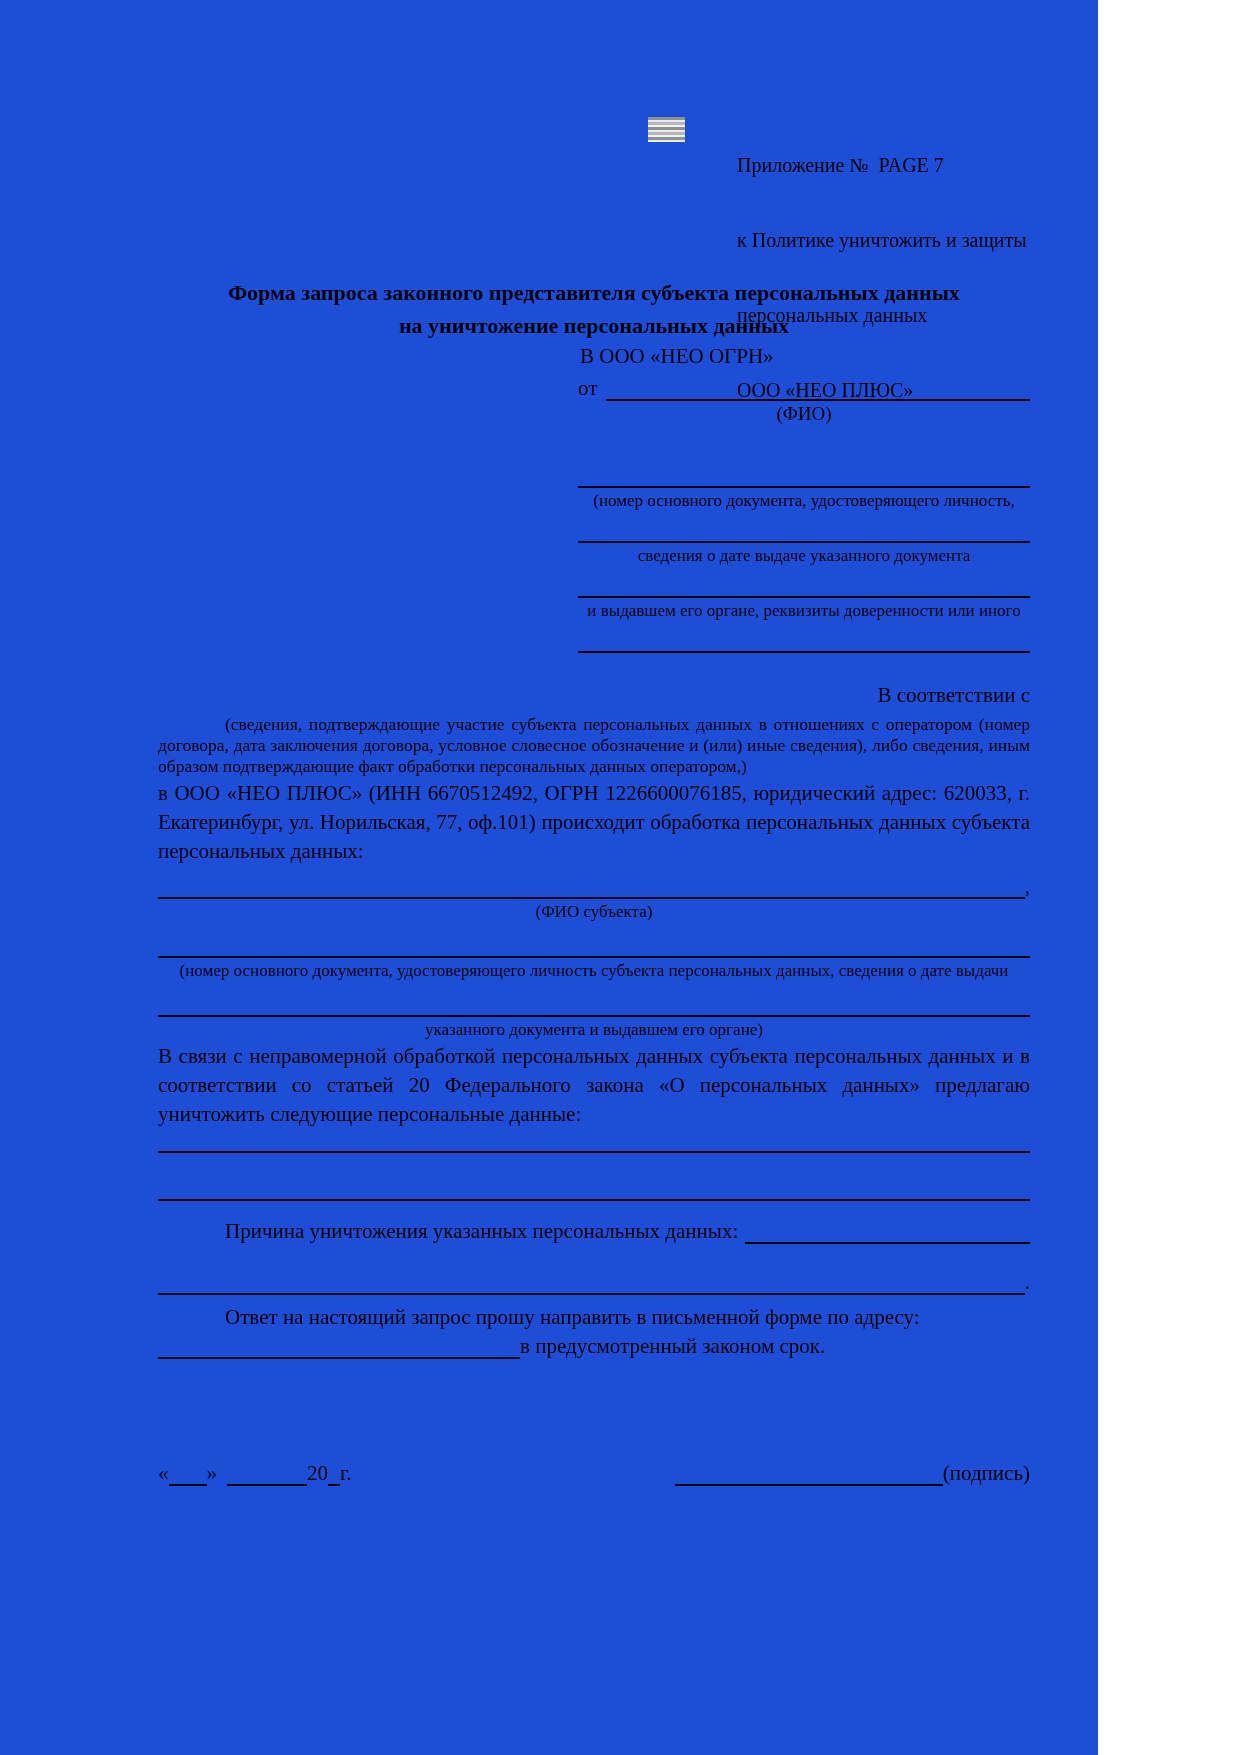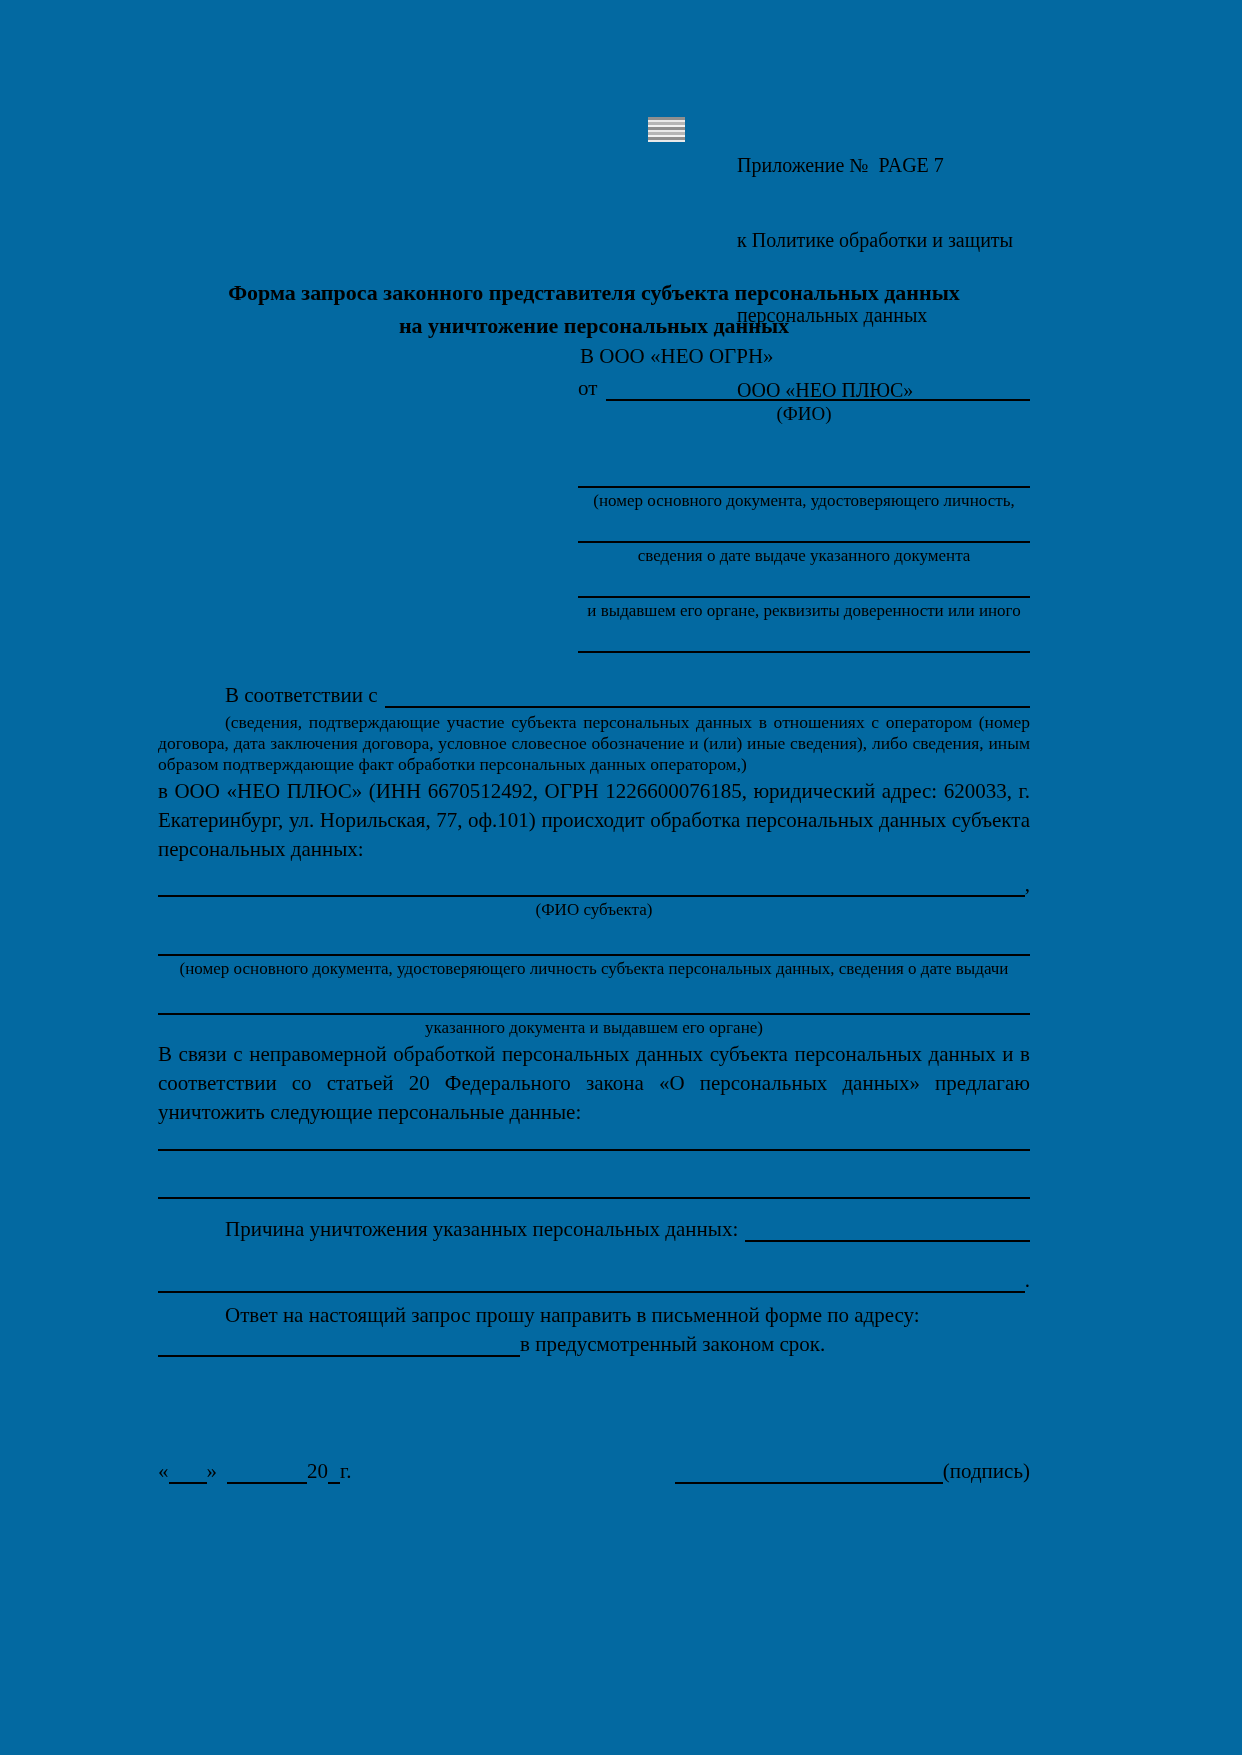--- a/index.html
+++ b/index.html
@@ -1,20 +1,20 @@
 <!DOCTYPE html>
 <html><head>
 <meta charset="utf-8">
 <style>
   html, body { margin: 0; padding: 0; background: #ffffff; }
   .page {
     position: relative;
-    width: 1242px;
+    width: 1098px;
     height: 1755px;
-    background: #0369a1;
+    background: #1d4ed8;
     color: #000000;
     font-family: "Liberation Serif", serif;
     overflow: hidden;
   }
   
   .stripe-glyph {
     position: absolute;
     left: 648px; top: 117px;
     width: 37px; height: 25px;
     background: repeating-linear-gradient(180deg,
@@ -45,21 +45,21 @@
   }
   .right-col { margin-left: 420px; width: 452px; }
   .from-row { display: flex; align-items: flex-end; font-size: 21px; margin-top: 7px; }
   .fill-line { border-bottom: 2px solid #000; }
   .from-row .fill-line { flex: 1; margin-left: 9px; }
   .uline { border-bottom: 2px solid #000; height: 0; }
   .caption { text-align: center; font-size: 17px; margin-top: 3px; line-height: 20px; }
   .caption.fio { font-size: 19px; }
   .rc-line-1 { margin-top: 62px; }
   .rc-line   { margin-top: 30px; }
-  .accordance { display: flex; align-items: flex-end; font-size: 21px; margin-top: 30px; }
+  .accordance { display: flex; align-items: flex-end; font-size: 21px; margin-top: 30px; flex-direction: column; }
   .accordance .label { margin-left: 67px; white-space: nowrap; }
   .accordance .fill-line { flex: 1; margin-left: 7px; }
   .note {
     font-size: 17.5px;
     line-height: 21px;
     text-align: justify;
     text-indent: 67px;
     margin-top: 4px;
   }
   .para {
@@ -97,21 +97,21 @@
 </style>
 </head>
 <body>
 
 <div class="page">
 
   <div class="stripe-glyph"></div>
 
   <div class="header">
     <div>Приложение №  PAGE 7</div>
-    <div>к Политике обработки и защиты</div>
+    <div>к Политике уничтожить и защиты</div>
     <div>персональных данных</div>
     <div>ООО «НЕО ПЛЮС»</div>
   </div>
 
   <div class="body-flow">
 
     <div class="title">
       <div>Форма запроса законного представителя субъекта персональных данных</div>
       <div>на уничтожение персональных данных</div>
     </div>

